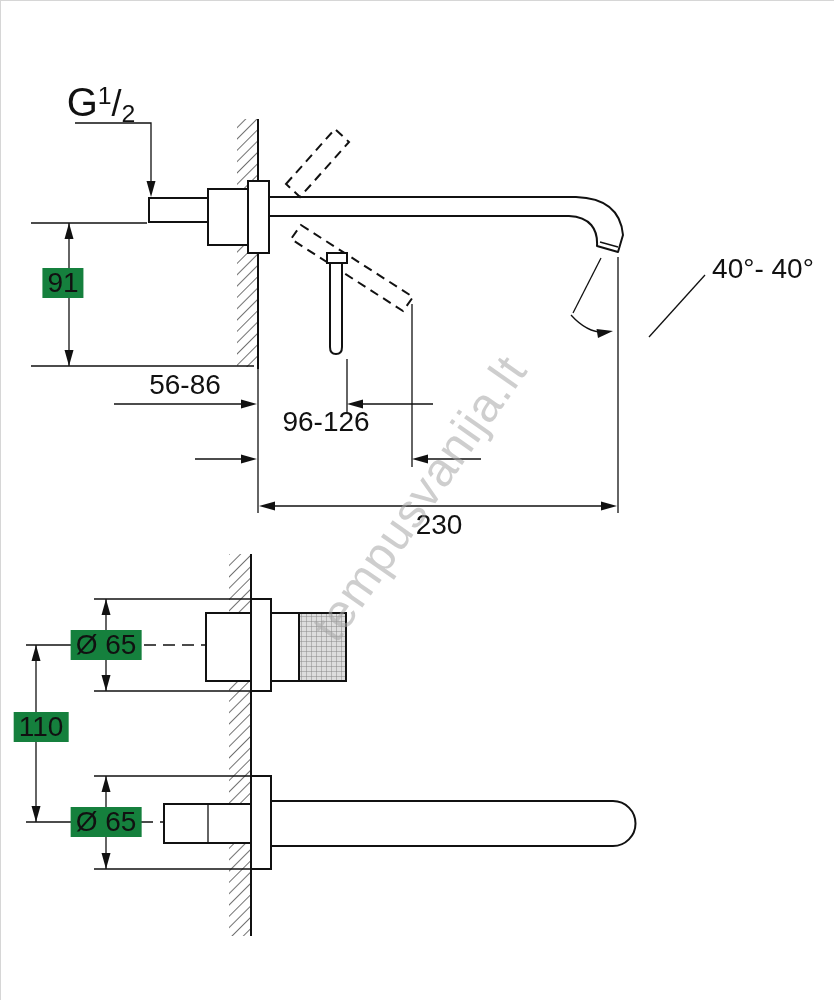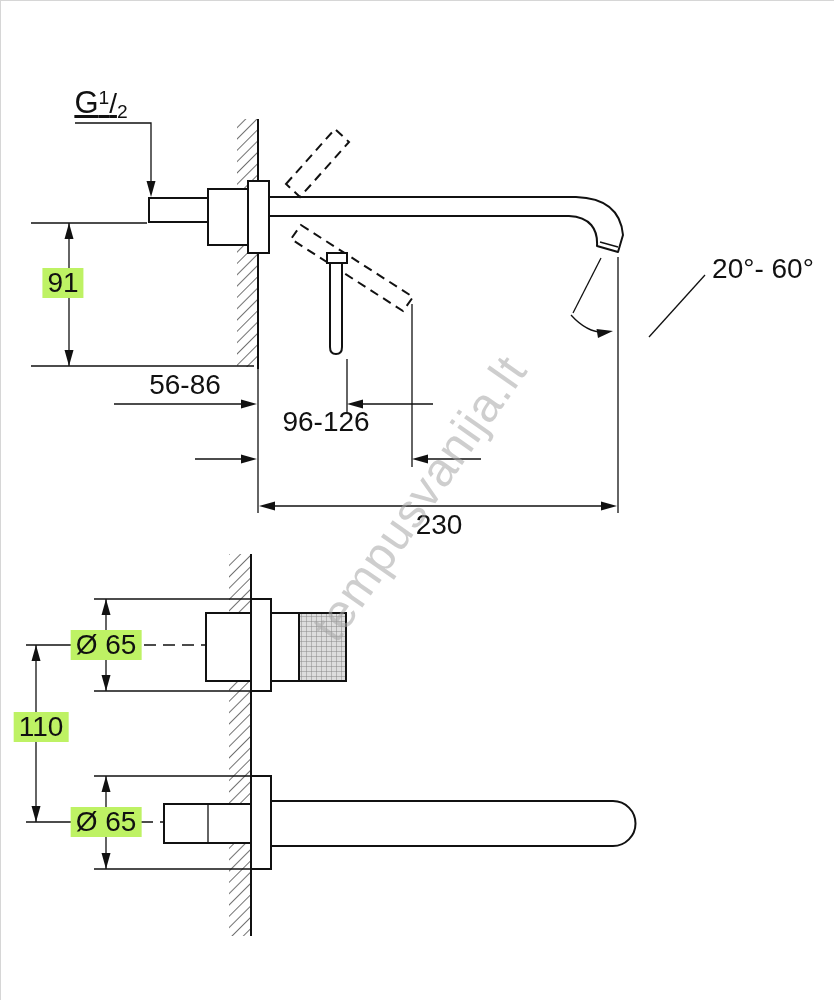--- a/index.html
+++ b/index.html
@@ -1,22 +1,22 @@
 <!DOCTYPE html>
 <html><head>
 <meta charset="utf-8">
 <style>
   html,body{margin:0;padding:0;background:#fff;}
   #page{position:relative;width:834px;height:1000px;background:#ffffff;border:1px solid #d6d6d6;
         font-family:"Liberation Sans", sans-serif;color:#111;overflow:hidden;}
   #drawing{position:absolute;left:0;top:0;width:834px;height:1000px;}
   .lbl{position:absolute;transform:translate(-50%,-50%);font-size:28px;color:#111;
        white-space:nowrap;line-height:1;}
-  .lbl.bg{background:#bef264;padding:1px 5px;}
-  .thread{font-size:31px;text-decoration:underline;}
+  .lbl.bg{background:#15803d;padding:1px 5px;}
+  .thread{font-size:40px;}
   .thread sup{font-size:0.62em;vertical-align:0.45em;}
   .thread sub{font-size:0.62em;vertical-align:-0.25em;}
   .thread .slash{font-size:0.9em;}
   #watermark{position:absolute;left:418px;top:497px;
              transform:translate(-50%,-50%) rotate(-55deg);
              font-size:48px;letter-spacing:1px;color:rgba(165,165,165,0.55);
              white-space:nowrap;pointer-events:none;}
 </style>
 </head>
 <body>
@@ -121,19 +121,19 @@
       <polygon points="105,868 100.5,852 109.5,852" fill="#111" stroke="none"></polygon>
     </g>
   </svg>
 
   <div class="lbl thread" style="left:100px;top:103px;"><span>G</span><sup>1</sup><span class="slash">/</span><sub>2</sub></div>
 
   <div class="lbl bg" style="left:62px;top:282px;">91</div>
   <div class="lbl" style="left:184px;top:384px;">56-86</div>
   <div class="lbl" style="left:325px;top:421px;">96-126</div>
   <div class="lbl" style="left:438px;top:490px;margin-top:34px;">230</div>
-  <div class="lbl" style="left:762px;top:268px;">20°- 60°</div>
+  <div class="lbl" style="left:762px;top:268px;">40°- 40°</div>
   <div class="lbl bg" style="left:105px;top:644px;">Ø 65</div>
   <div class="lbl bg" style="left:40px;top:726px;text-align:right;">110</div>
   <div class="lbl bg" style="left:105px;top:821px;">Ø 65</div>
 
   <div id="watermark">tempusvanija.lt</div>
 </div>
 
 </body></html>

